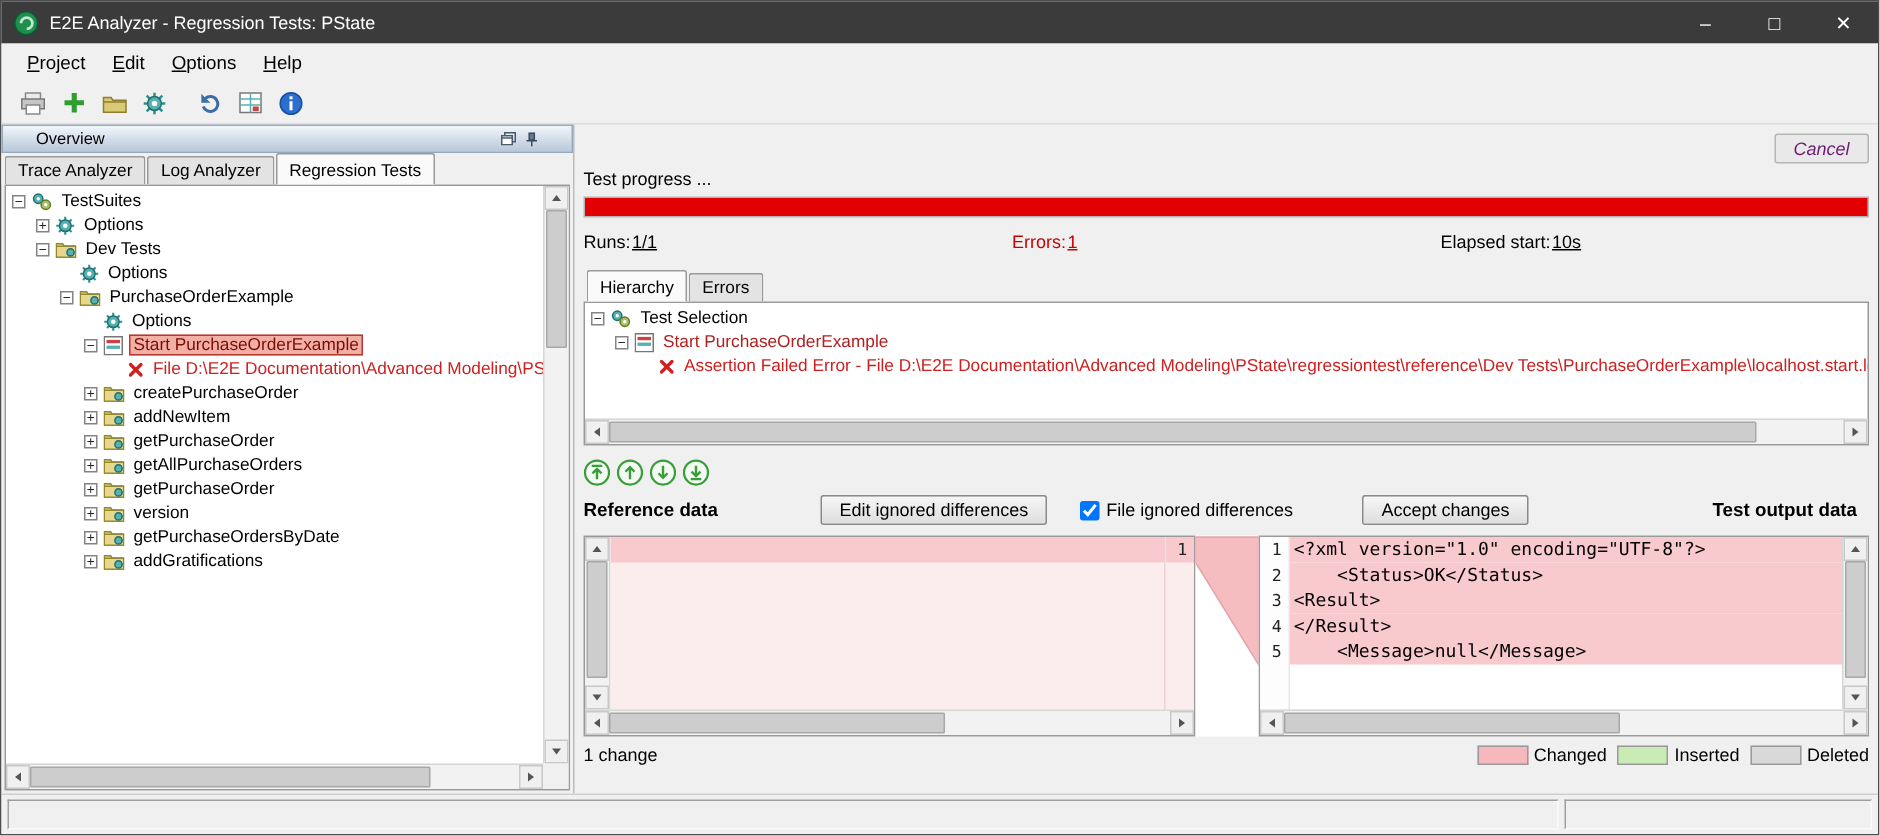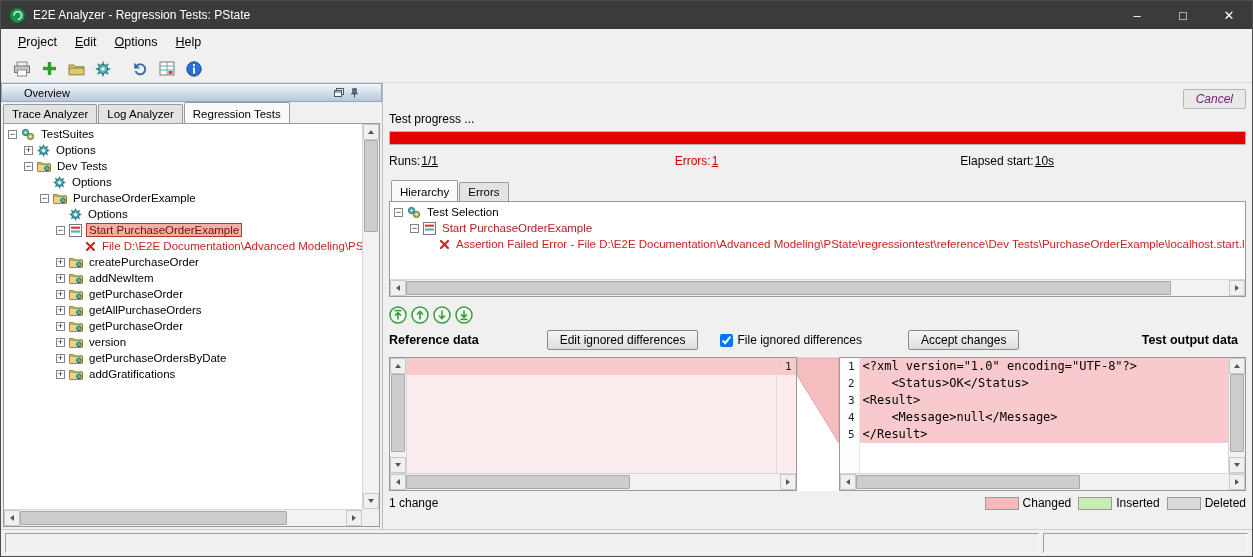--- a/index.html
+++ b/index.html
@@ -600,22 +600,22 @@
               <div class="gnum changed">1</div>
               <div class="gnum changed">2</div>
               <div class="gnum changed">3</div>
               <div class="gnum changed">4</div>
               <div class="gnum changed">5</div>
             </div>
           <div class="code outbg" id="out-code">
               <div class="cline changed">&lt;?xml version="1.0" encoding="UTF-8"?&gt;</div>
               <div class="cline changed">    &lt;Status&gt;OK&lt;/Status&gt;</div>
               <div class="cline changed">&lt;Result&gt;</div>
+              <div class="cline changed">&lt;/Result&gt;</div>
               <div class="cline changed">    &lt;Message&gt;null&lt;/Message&gt;</div>
-              <div class="cline changed">&lt;/Result&gt;</div>
             </div>
           <div class="vscroll">
             <span class="sbtn">
                 <span class="arr-up"></span>
               </span>
             <span class="strack">
                 <span class="vthumb" style="top:0;height:78px;"></span>
               </span>
             <span class="sbtn">
                 <span class="arr-dn"></span>

